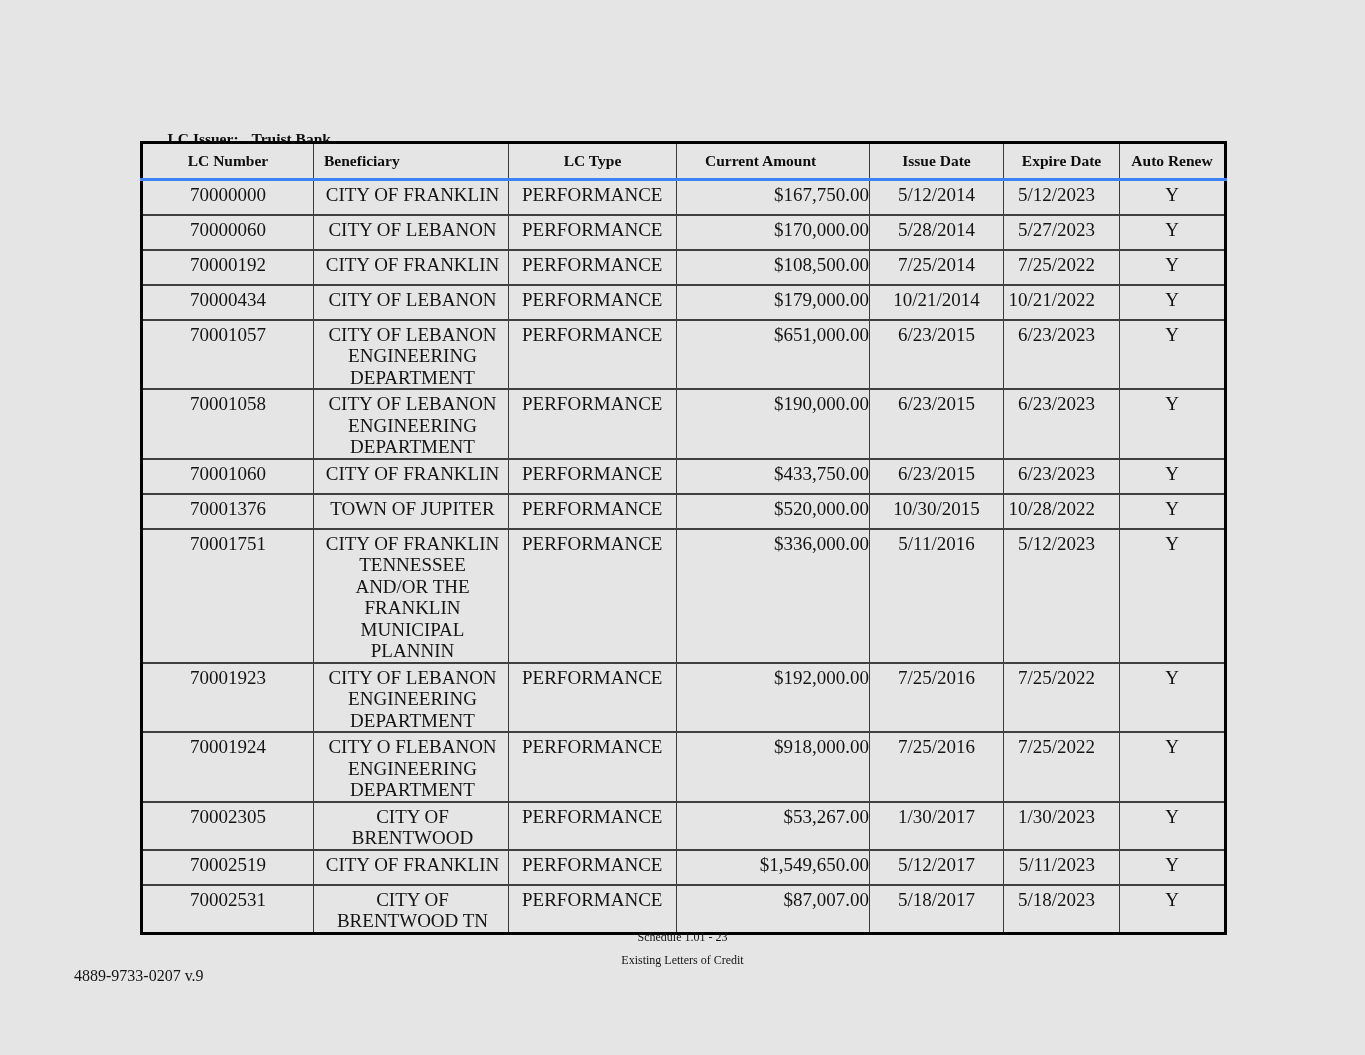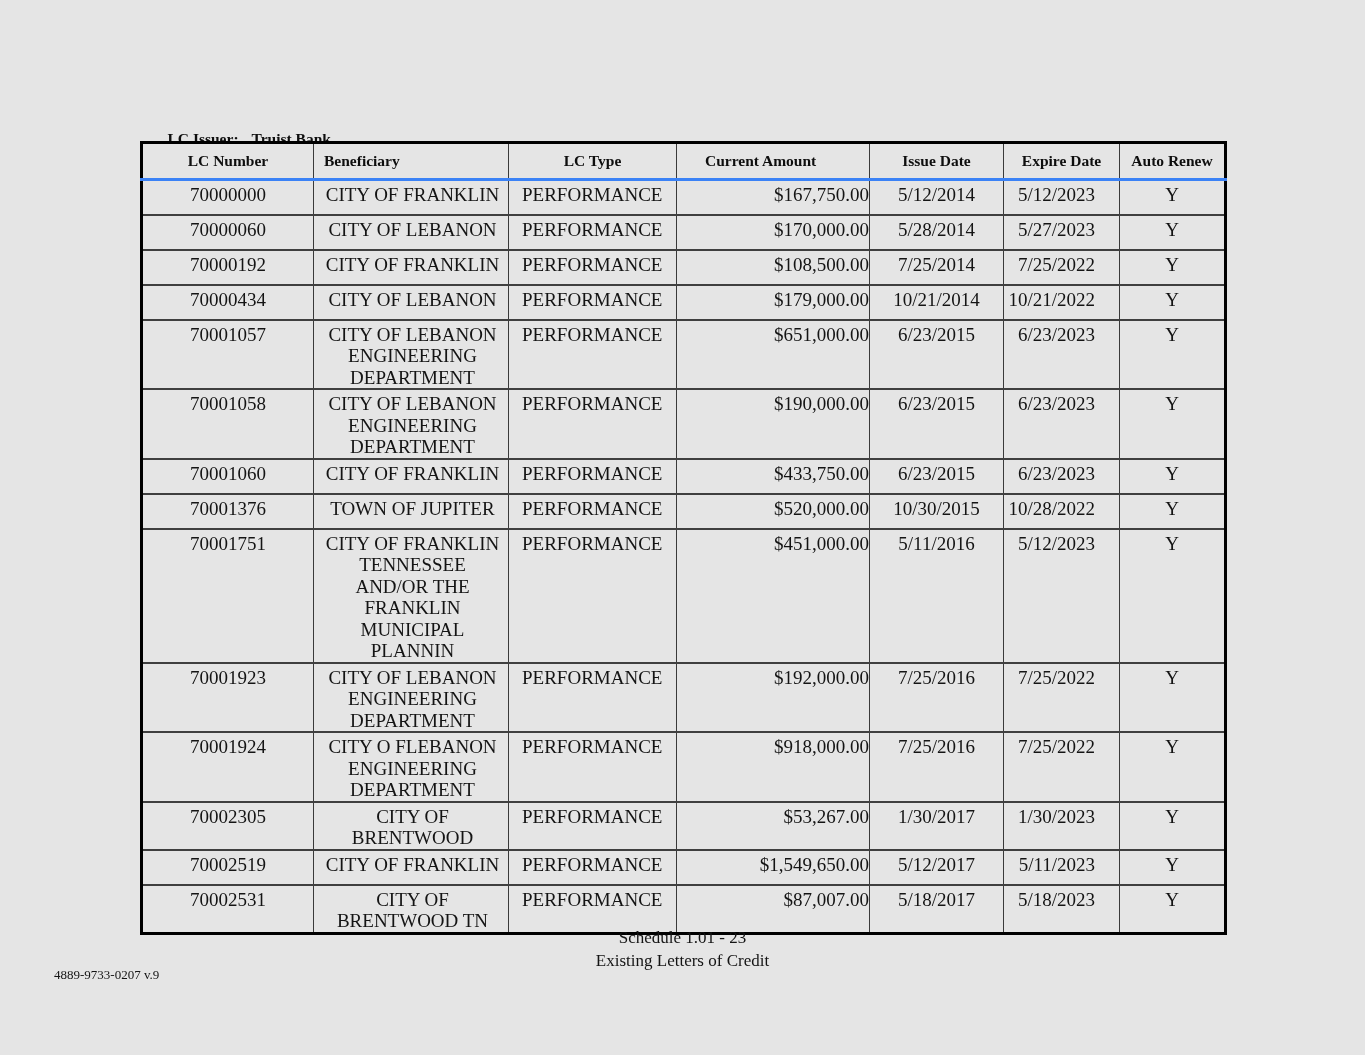--- a/index.html
+++ b/index.html
@@ -74,29 +74,29 @@
   .loc-table td.c-issue_date { text-align: center; }
   .loc-table td.c-expire_date { text-align: right; padding-right: 24px; }
   .loc-table td.c-auto_renew { text-align: center; }
 
   .footer-center {
     position: absolute;
     left: 0;
     top: 926px;
     width: 1365px;
     text-align: center;
-    font-size: 17px;
+    font-size: 12px;
     line-height: 23px;
     color: #141414;
   }
   .doc-number {
     position: absolute;
-    left: 54px;
+    left: 74px;
     top: 967px;
-    font-size: 13px;
+    font-size: 16px;
     color: #141414;
   }
 </style>
 </head>
 <body>
 
 <div class="page">
 
   <div class="issuer-line">
     <span>LC Issuer:</span><span class="issuer-value">Truist Bank</span>
@@ -202,21 +202,21 @@
         </tr>
         <tr>
           <td class="c-lc_number">70001751</td>
           <td class="c-beneficiary">CITY OF FRANKLIN
 TENNESSEE
 AND/OR THE
 FRANKLIN
 MUNICIPAL
 PLANNIN</td>
           <td class="c-lc_type">PERFORMANCE</td>
-          <td class="c-current_amount">$451,000.00</td>
+          <td class="c-current_amount">$336,000.00</td>
           <td class="c-issue_date">5/11/2016</td>
           <td class="c-expire_date">5/12/2023</td>
           <td class="c-auto_renew">Y</td>
         </tr>
         <tr>
           <td class="c-lc_number">70001923</td>
           <td class="c-beneficiary">CITY OF LEBANON
 ENGINEERING
 DEPARTMENT</td>
           <td class="c-lc_type">PERFORMANCE</td>

